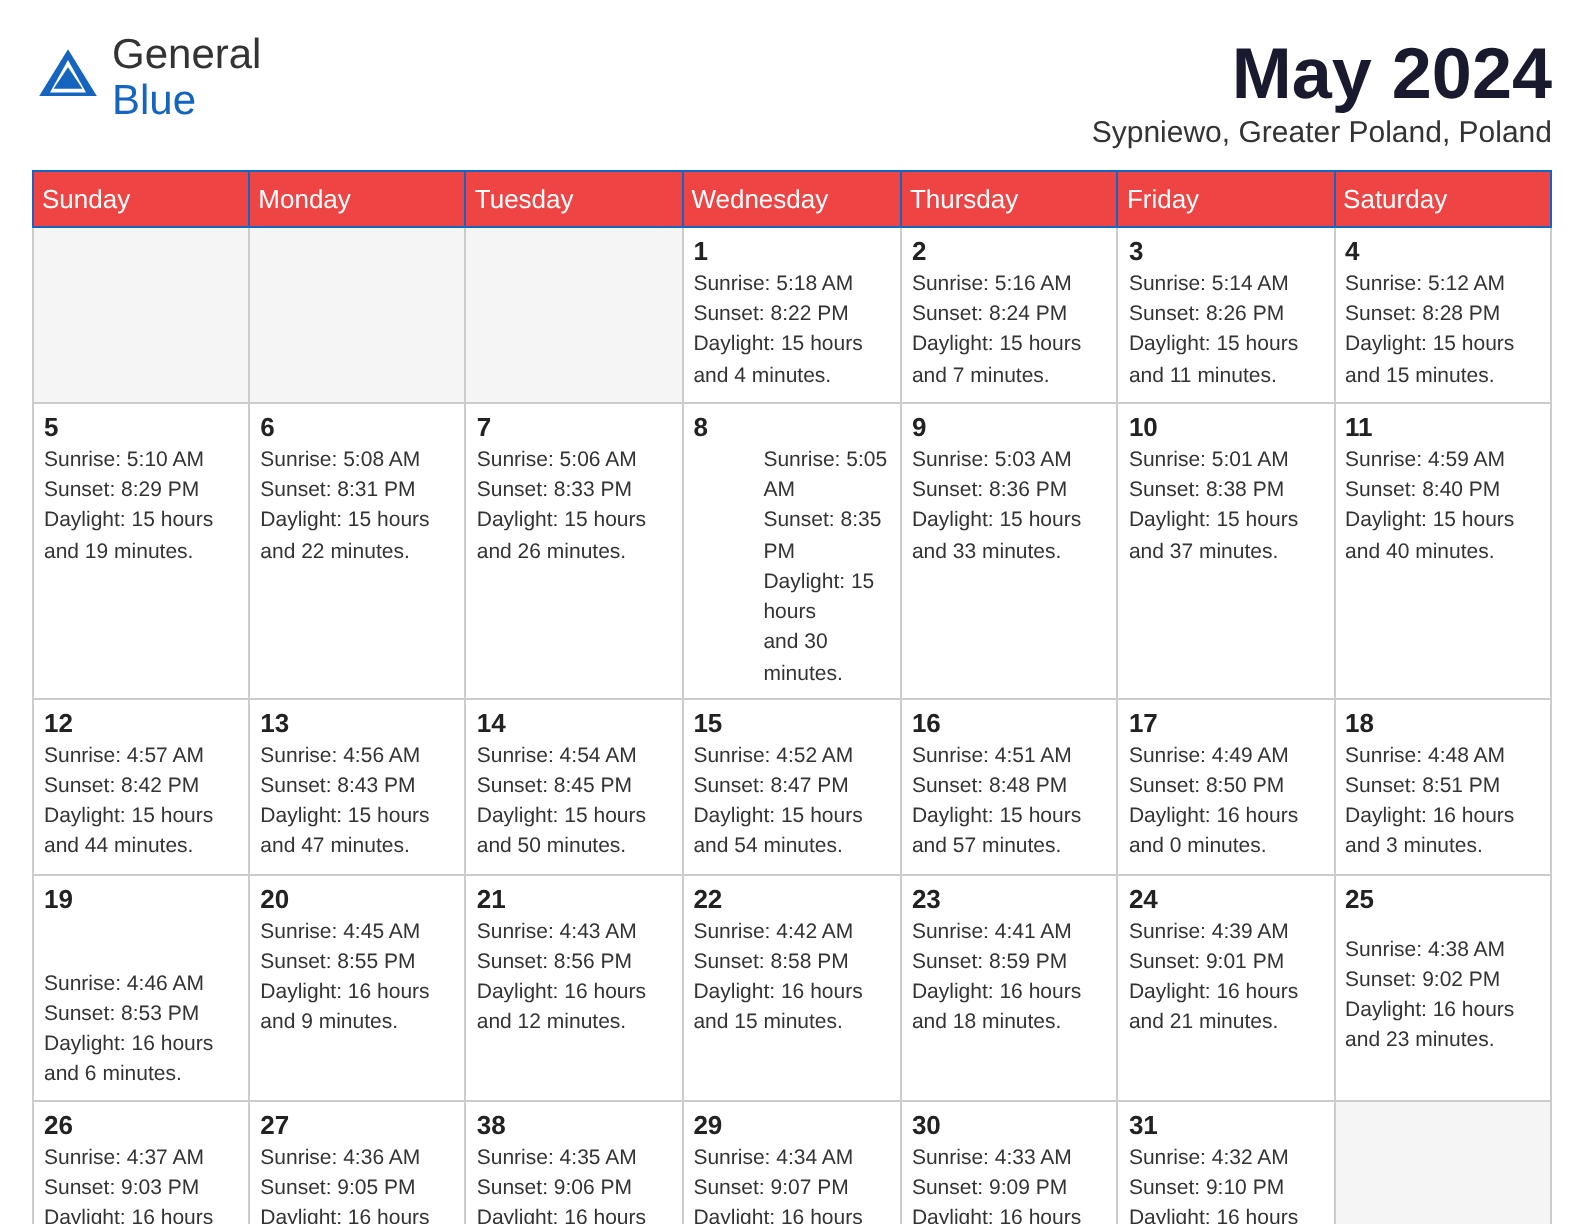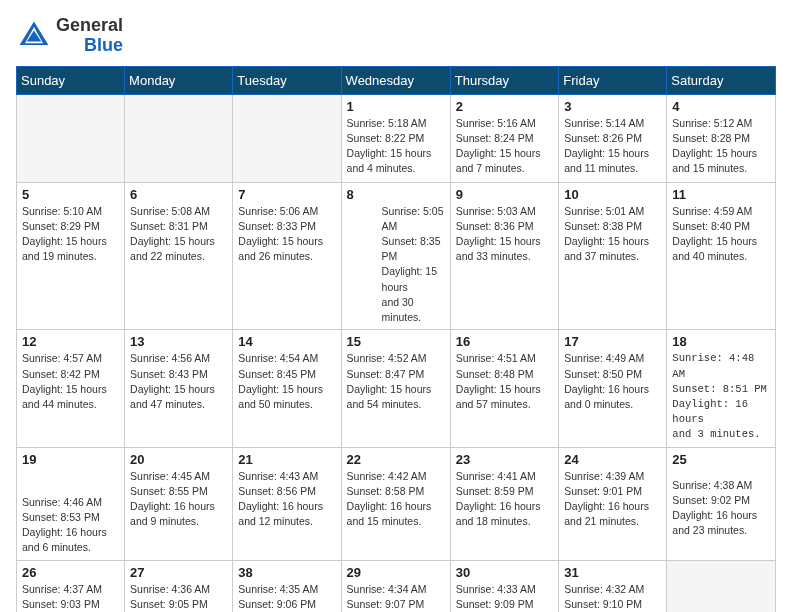--- a/index.html
+++ b/index.html
@@ -15,24 +15,23 @@
       justify-content: space-between;
       align-items: flex-start;
       margin-bottom: 10px;
     }
     .logo {
       display: flex;
       align-items: center;
       gap: 4px;
     }
     .logo-text {
-      font-size: 18px;
-      font-weight: bold;
+      font-size: 21px;
+      font-weight: normal;
       line-height: 1.1;
-      text-align: right;
     }
     .logo-general { color: #333; }
     .logo-blue { color: #1565c0; }
     .logo-icon {
       width: 36px;
       height: 36px;
     }
     .title-block {
       text-align: right;
     }
@@ -44,21 +43,21 @@
     .location {
       font-size: 15px;
       color: #333;
     }
     .calendar {
       width: 100%;
       border-collapse: collapse;
       font-size: 11px;
     }
     .calendar th {
-      background-color: #0c4a6e;
+      background-color: #ef4444;
       color: #fff;
       padding: 6px 4px;
       text-align: left;
       font-size: 13px;
       font-weight: normal;
       border: 1px solid #1565c0;
     }
     .calendar td {
       border: 1px solid #ccc;
       vertical-align: top;
@@ -96,20 +95,24 @@
     <svg class="logo-icon" viewBox="0 0 40 40" xmlns="http://www.w3.org/2000/svg">
       <polygon points="20,4 36,30 4,30" fill="#1565c0"></polygon>
       <polygon points="20,10 30,28 10,28" fill="#fff"></polygon>
       <polygon points="20,14 28,26 12,26" fill="#1565c0"></polygon>
     </svg>
     <div class="logo-text">
       <span class="logo-general">General</span><br>
       <span class="logo-blue">Blue</span>
     </div>
   </div>
+  <div class="title-block">
+    <div class="month-title">May 2024</div>
+    <div class="location">Sypniewo, Greater Poland, Poland</div>
+  </div>
 </div>
 
 <table class="calendar">
   <thead>
     <tr>
     <th>Sunday</th>
         <th>Monday</th>
         <th>Tuesday</th>
         <th>Wednesday</th>
         <th>Thursday</th>
@@ -240,21 +243,21 @@
         </td>
         <td>
           <div class="day-number">17</div>
           <div class="day-info" style="white-space: pre-line;">Sunrise: 4:49 AM
 Sunset: 8:50 PM
 Daylight: 16 hours
 and 0 minutes.</div>
         </td>
         <td>
           <div class="day-number">18</div>
-          <div class="day-info" style="white-space: pre-line; font-family: Liberation Mono, monospace;">Sunrise: 4:48 AM
+          <div class="day-info" style="white-space: pre-line;">Sunrise: 4:48 AM
 Sunset: 8:51 PM
 Daylight: 16 hours
 and 3 minutes.</div>
         </td>
       </tr>
       <tr class="row-alt">
         <td>
           <div class="day-number">19</div>
           <div class="day-info" style="white-space: pre-line; margin-top: 28px;">Sunrise: 4:46 AM
 Sunset: 8:53 PM

